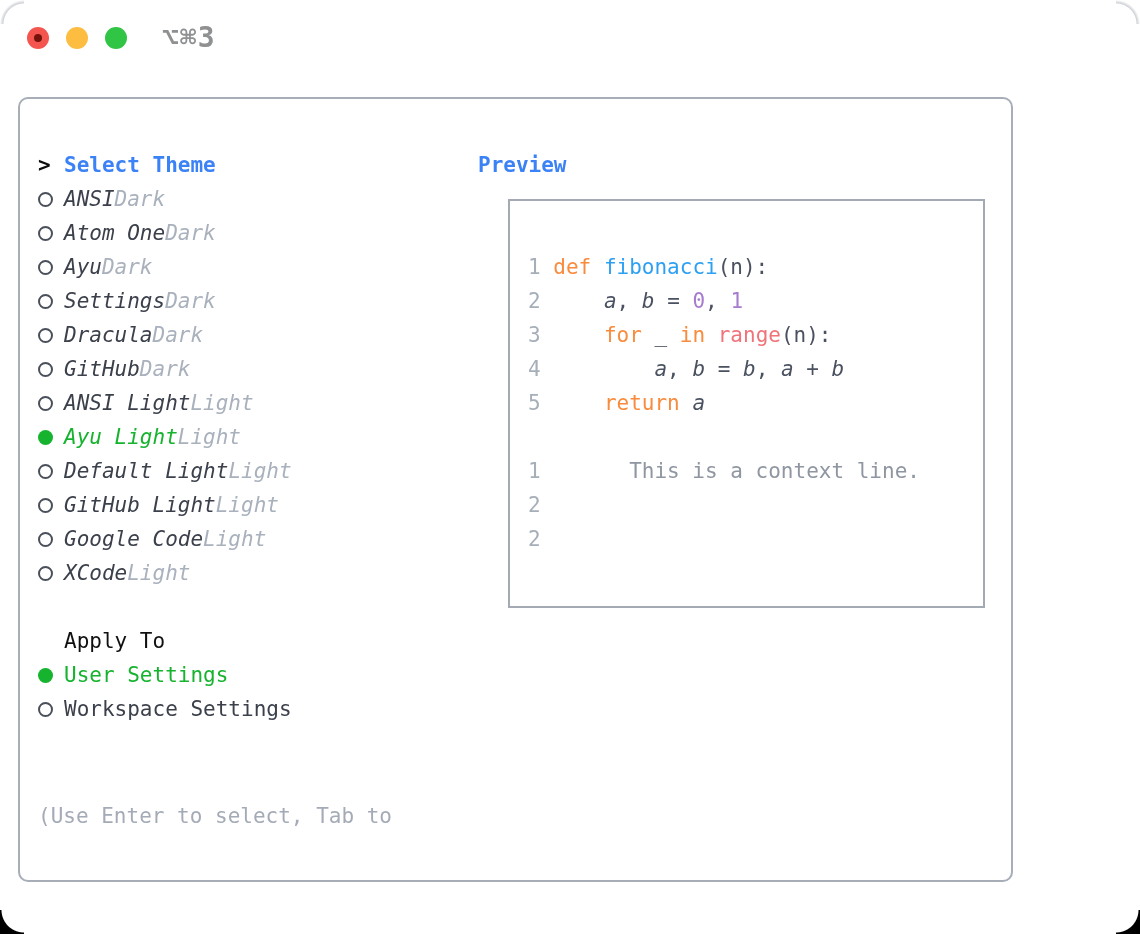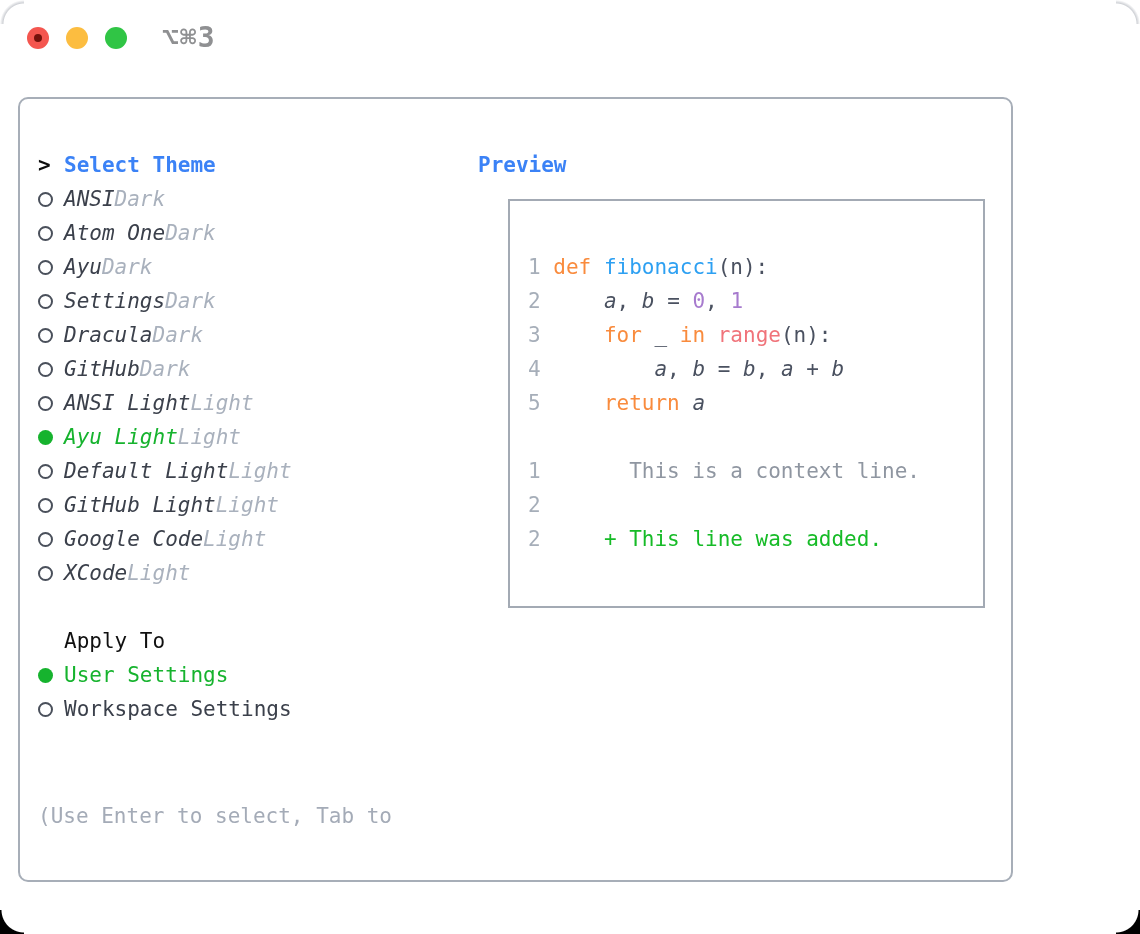--- a/index.html
+++ b/index.html
@@ -125,20 +125,20 @@
   <div id="code-block">
       <div class="row"><span class="ln">1 </span><span class="tok-kw">def</span><span class="tok-d"> </span><span class="tok-fn">fibonacci</span><span class="tok-d">(n):</span></div>
       <div class="row"><span class="ln">2 </span><span class="tok-d">    </span><span class="tok-v">a</span><span class="tok-d">, </span><span class="tok-v">b</span><span class="tok-d"> = </span><span class="tok-num">0</span><span class="tok-d">, </span><span class="tok-num">1</span></div>
       <div class="row"><span class="ln">3 </span><span class="tok-d">    </span><span class="tok-kw">for</span><span class="tok-d"> _ </span><span class="tok-kw">in</span><span class="tok-d"> </span><span class="tok-call">range</span><span class="tok-d">(n):</span></div>
       <div class="row"><span class="ln">4 </span><span class="tok-d">        </span><span class="tok-v">a</span><span class="tok-d">, </span><span class="tok-v">b</span><span class="tok-d"> = </span><span class="tok-v">b</span><span class="tok-d">, </span><span class="tok-v">a</span><span class="tok-d"> + </span><span class="tok-v">b</span></div>
       <div class="row"><span class="ln">5 </span><span class="tok-d">    </span><span class="tok-kw">return</span><span class="tok-d"> </span><span class="tok-v">a</span></div>
     </div>
   <div id="diff-block">
       <div class="row"><span class="ln">1 </span><span class="tok-ctx">      This is a context line.</span></div>
       <div class="row"><span class="ln">2 </span><span class="tok-d">    </span></div>
-      <div class="row"><span class="ln">2 </span><span class="tok-d">    </span><span class="tok-add">+ This line was added.</span></div>
+      <div class="row"><span class="ln">2 </span><span class="tok-d">    </span></div>
     </div>
 </div>
 
 <div class="corner tl"></div>
 <div class="corner tr"></div>
 <div class="corner bl"></div>
 <div class="corner br"></div>
 
 </body></html>

